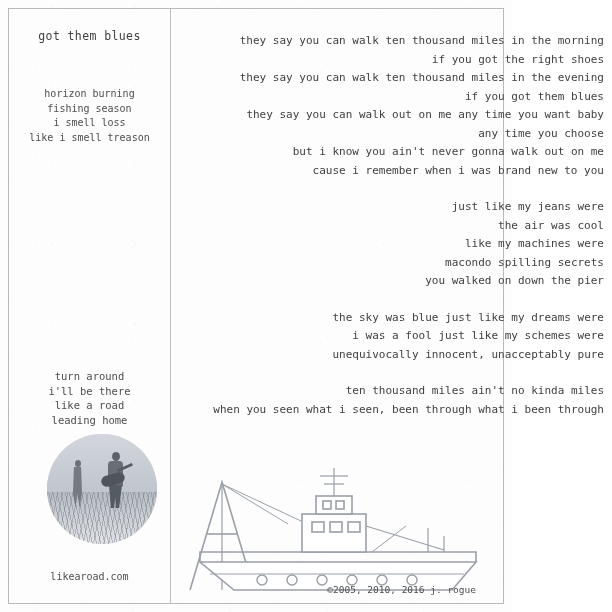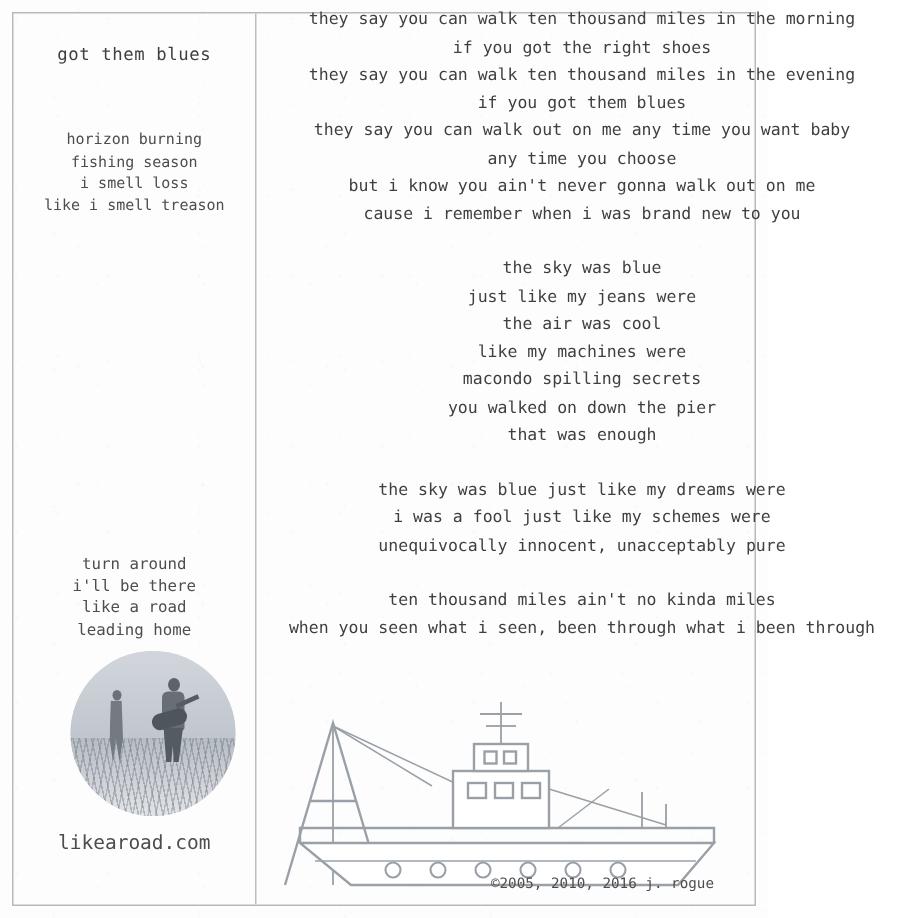--- a/index.html
+++ b/index.html
@@ -166,34 +166,34 @@
   }
   #photo .figure-left .body {
     position: absolute; left: 2px; top: 7px;
     width: 9px; height: 41px;
     background: #747a81;
     clip-path: polygon(10% 0, 90% 0, 100% 62%, 74% 100%, 48% 62%, 26% 100%, 0 62%);
   }
 
   #site-url {
     position: absolute;
-    top: 546px;
+    top: 562px;
     left: 0;
     width: 161px;
-    font-size: 13px;
+    font-size: 10px;
     color: #4d4d4d;
   }
 
   
   #lyrics {
     position: absolute;
     left: 172px;
-    top: 4px;
+    top: 32px;
     width: 432px;
-    text-align: center;
+    text-align: right;
     font-size: 11px;
     line-height: 18.5px;
     color: #3f3f3f;
   }
   .stanza { margin: 0 0 18px 0; }
   .stanza.tight { margin-bottom: 0; }
   .line { white-space: nowrap; }
 
   
   #boat {
@@ -265,27 +265,25 @@
       <div class="line">if you got the right shoes</div>
       <div class="line">they say you can walk ten thousand miles in the evening</div>
       <div class="line">if you got them blues</div>
       <div class="line">they say you can walk out on me any time you want baby</div>
       <div class="line">any time you choose</div>
       <div class="line">but i know you ain't never gonna walk out on me</div>
       <div class="line">cause i remember when i was brand new to you</div>
     </div>
 
     <div class="stanza">
-      <div class="line">the sky was blue</div>
       <div class="line">just like my jeans were</div>
       <div class="line">the air was cool</div>
       <div class="line">like my machines were</div>
       <div class="line">macondo spilling secrets</div>
       <div class="line">you walked on down the pier</div>
-      <div class="line">that was enough</div>
     </div>
 
     <div class="stanza">
       <div class="line">the sky was blue just like my dreams were</div>
       <div class="line">i was a fool just like my schemes were</div>
       <div class="line">unequivocally innocent, unacceptably pure</div>
     </div>
 
     <div class="stanza tight">
       <div class="line">ten thousand miles ain't no kinda miles</div>

